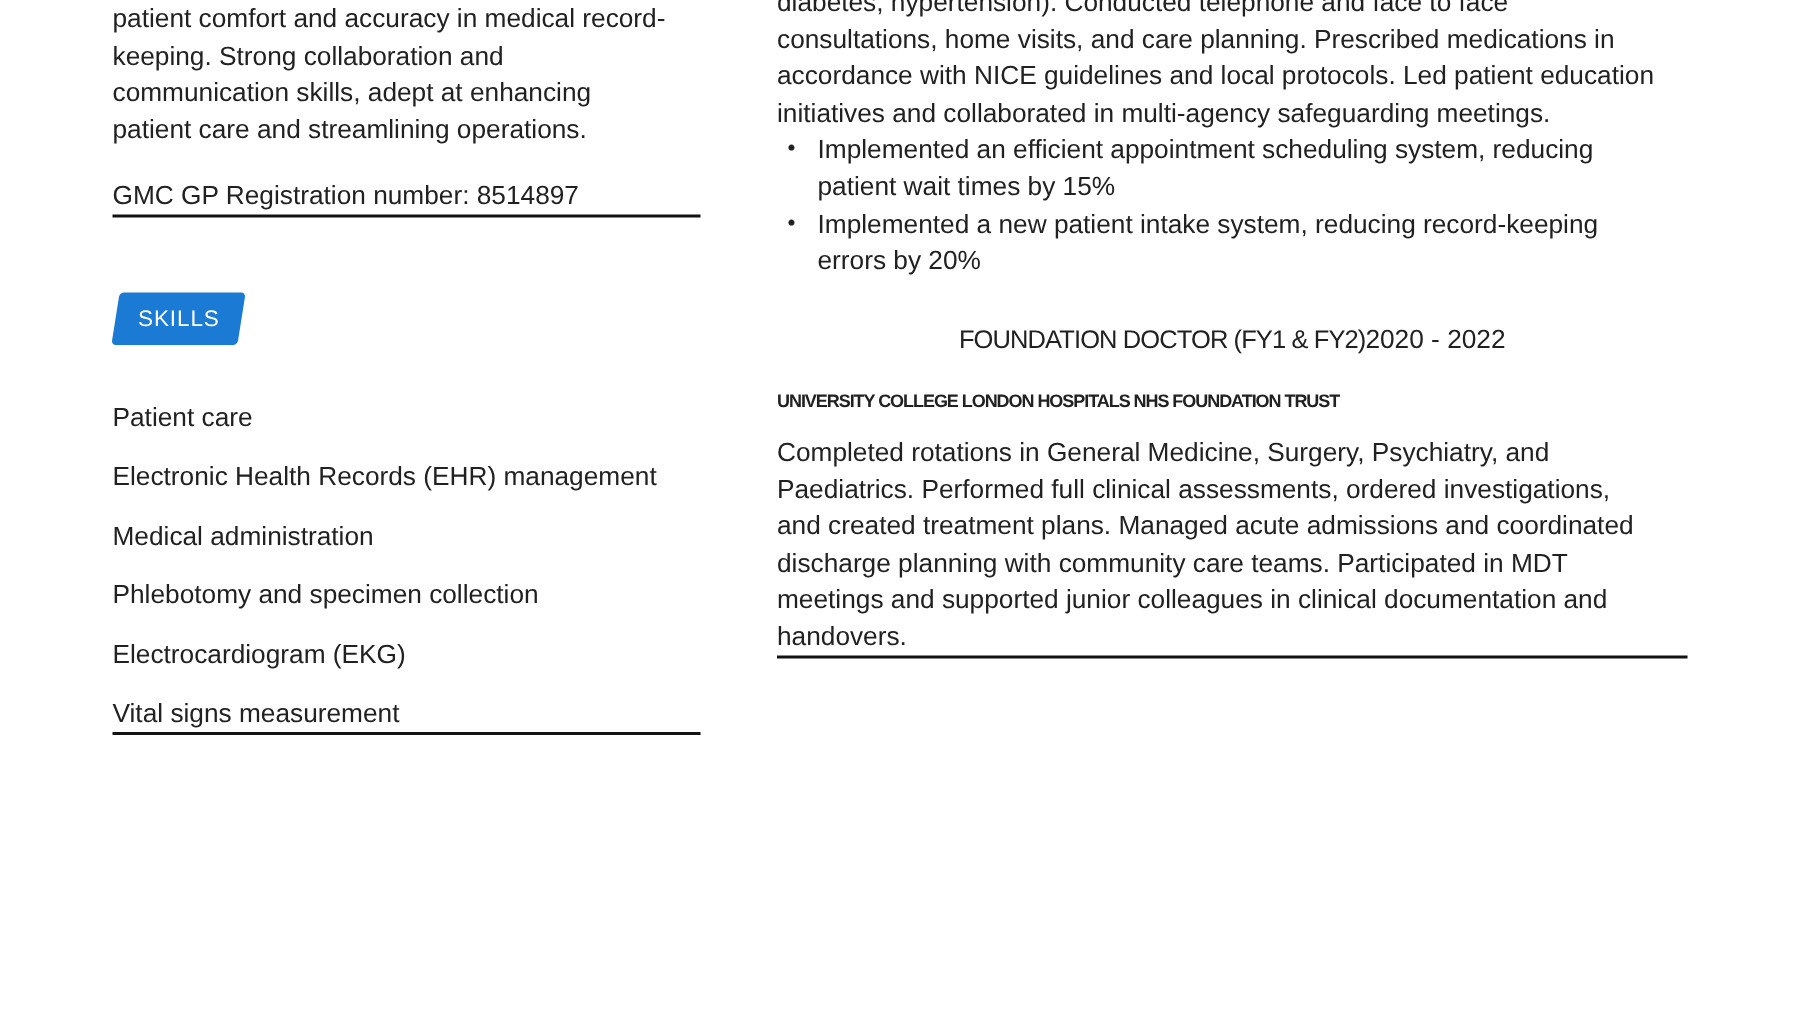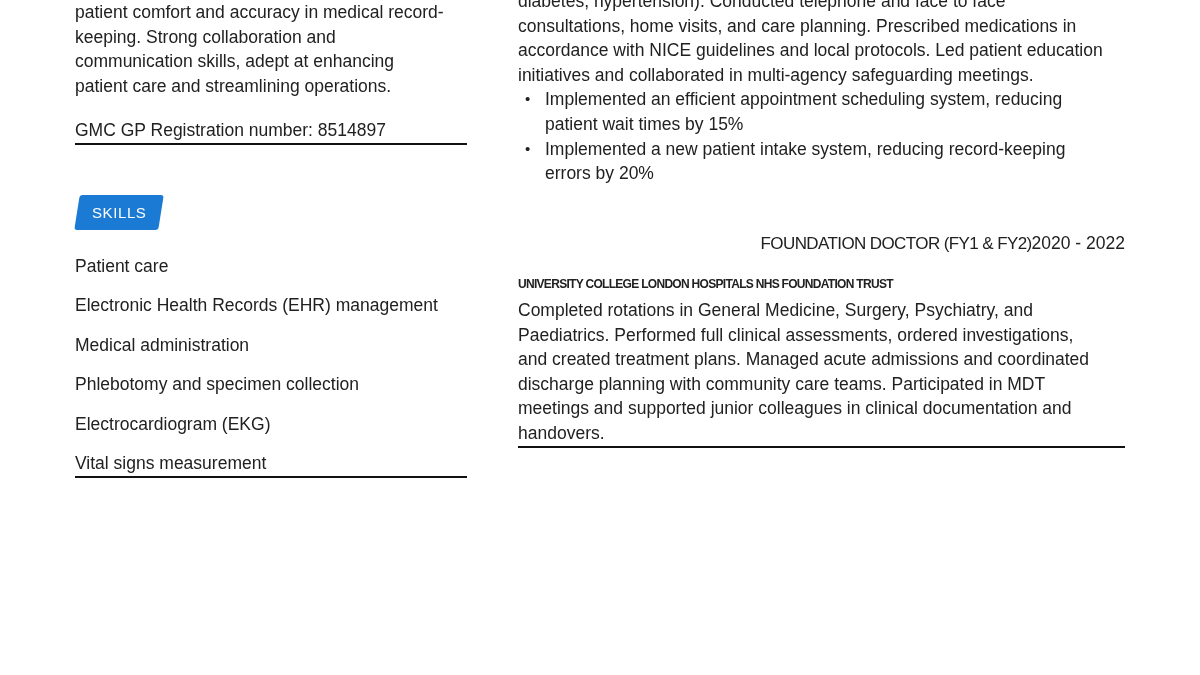--- a/index.html
+++ b/index.html
@@ -65,21 +65,21 @@
     justify-content: center;
   }
   .badge span {
     transform: skewX(9deg);
     color: #ffffff;
     font-size: 15px;
     letter-spacing: 0.6px;
   }
   ul.skills {
     list-style: none;
-    margin: 24px 0 0 0;
+    margin: 36px 0 0 0;
     padding: 0;
   }
   ul.skills li {
     font-size: 17.5px;
     line-height: 24.6px;
     margin-bottom: 14.8px;
   }
   ul.skills li:last-child { margin-bottom: 0; }
   .p1 { margin-top: -11px; }
   ul.bullets {
@@ -99,44 +99,44 @@
   ul.bullets li::before {
     content: "\2022";
     position: absolute;
     left: 7px;
     top: 0;
     font-size: 15px;
     line-height: 24.6px;
     color: #212121;
   }
   .job-header {
-    margin-top: 45px;
+    margin-top: 28px;
     display: flex;
-    justify-content: flex-end;
+    justify-content: center;
     align-items: baseline;
     width: 607px;
   }
   .job-title {
     font-size: 17px;
     letter-spacing: -0.6px;
     line-height: 24.6px;
   }
   .job-dates {
     font-size: 17.5px;
     line-height: 24.6px;
   }
   .employer {
     margin-top: 16px;
     font-size: 12px;
     font-weight: bold;
     letter-spacing: -0.7px;
     line-height: 24.6px;
     white-space: nowrap;
   }
-  .p2 { margin-top: 1px; }
+  .p2 { margin-top: 9px; }
 </style>
 </head>
 <body>
 
 <div class="page">
 
   <div class="col-left">
     <p>patient comfort and accuracy in medical record-
 keeping. Strong collaboration and
 communication skills, adept at enhancing

